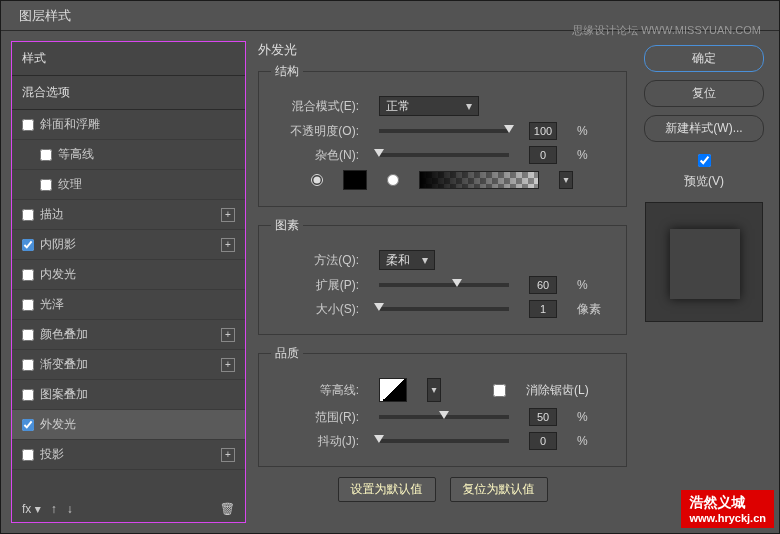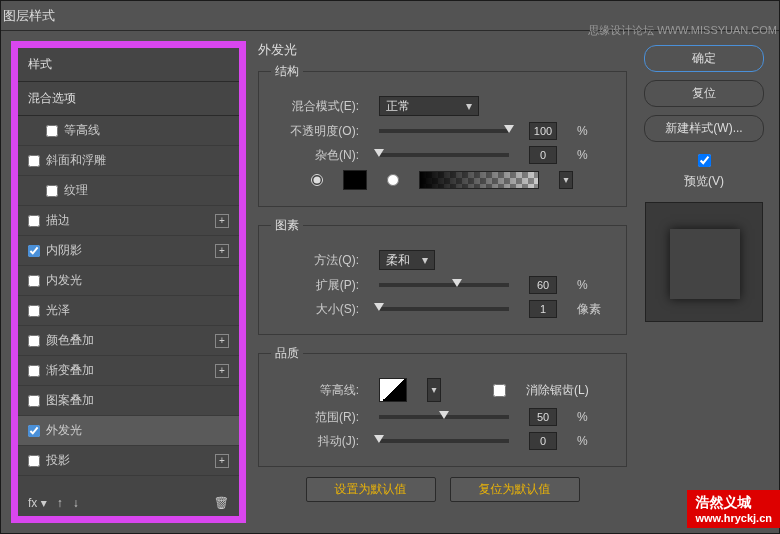--- a/index.html
+++ b/index.html
@@ -1,22 +1,22 @@
 <!DOCTYPE html>
 <html><head>
 <meta charset="utf-8">
 <style>
 * { margin: 0; padding: 0; box-sizing: border-box; font-family: "Microsoft YaHei", sans-serif; }
 body { background: #fff; width: 780px; height: 534px; position: relative; }
 .dialog { width: 780px; height: 534px; background: #535353; border: 1px solid #1a1a1a; display: flex; flex-direction: column; }
-.titlebar { height: 30px; background: #535353; display: flex; align-items: center; padding: 0 2px; color: #ddd; font-size: 13px; border-bottom: 1px solid #2a2a2a; }
+.titlebar { height: 30px; background: #535353; display: flex; align-items: center; padding: 0 18px; color: #ddd; font-size: 13px; border-bottom: 1px solid #2a2a2a; }
 .titlebar-left { flex: 1; }
 .titlebar-right { font-size: 11px; color: #999; margin-top: 29px; }
 .body { flex: 1; display: flex; padding: 10px; gap: 6px; }
-.sidebar { width: 235px; background: #454545; border: 7px solid #d946ef; display: flex; flex-direction: column; }
+.sidebar { width: 235px; background: #454545; border: 1px solid #d946ef; display: flex; flex-direction: column; }
 .sidebar-header { padding: 8px 10px; color: #ddd; font-size: 12px; border-bottom: 1px solid #2a2a2a; }
 .sidebar-item { display: flex; align-items: center; padding: 6px 10px; color: #ccc; font-size: 12px; border-bottom: 1px solid #3a3a3a; }
 .sidebar-item.indent { padding-left: 28px; }
 .sidebar-item.selected { background: #5a5a5a; }
 .sidebar-item input[type=checkbox] { margin-right: 6px; width: 12px; height: 12px; accent-color: #4a90d9; }
 .sidebar-item .label { flex: 1; }
 .plus-icon { width: 14px; height: 14px; border: 1px solid #888; color: #ccc; font-size: 10px; line-height: 12px; text-align: center; }
 .sidebar-footer { margin-top: auto; display: flex; align-items: center; padding: 6px 10px; gap: 10px; color: #ccc; font-size: 12px; }
 .main { flex: 1; padding: 0 6px; color: #ddd; font-size: 12px; }
 .main-title { margin-bottom: 4px; font-size: 13px; }
@@ -30,51 +30,51 @@
 .slider-thumb { position: absolute; top: -4px; width: 0; height: 0; border-left: 5px solid transparent; border-right: 5px solid transparent; border-top: 8px solid #ddd; }
 .num { width: 28px; height: 18px; background: #3a3a3a; border: 1px solid #222; color: #ddd; text-align: center; font-size: 11px; line-height: 16px; }
 .unit { width: 30px; color: #ccc; }
 .radio { width: 12px; height: 12px; accent-color: #ddd; }
 .swatch { width: 24px; height: 20px; border: 1px solid #222; background: #000; }
 .gradient { width: 120px; height: 18px; border: 1px solid #222; background: linear-gradient(to right, #000, transparent), repeating-conic-gradient(#888 0 25%, #ccc 0 50%) 0 0/12px 12px; }
 .gradient-arrow { width: 14px; height: 18px; background: #3a3a3a; border: 1px solid #222; color: #ccc; text-align: center; font-size: 10px; line-height: 16px; }
 .contour-swatch { width: 28px; height: 24px; background: linear-gradient(135deg, #fff 50%, #000 50%); border: 1px solid #222; }
 .contour-arrow { width: 14px; height: 24px; background: #3a3a3a; border: 1px solid #222; color: #ccc; text-align: center; font-size: 10px; line-height: 22px; }
 .btn-row { display: flex; justify-content: center; gap: 14px; margin-top: 10px; }
-.btn { background: #5a5a5a; border: 1px solid #2a2a2a; color: #eab308; padding: 3px 28px; font-size: 12px; border-radius: 2px; }
+.btn { background: #5a5a5a; border: 1px solid #2a2a2a; color: #fef9c3; padding: 3px 12px; font-size: 12px; border-radius: 2px; }
 .rightcol { width: 130px; display: flex; flex-direction: column; gap: 8px; align-items: center; padding-top: 4px; }
 .action-btn { width: 120px; padding: 4px 0; background: #535353; border: 1px solid #333; border-radius: 12px; color: #ddd; font-size: 12px; text-align: center; }
 .action-btn.primary { border-color: #4a90d9; }
 .preview-chk { display: flex; align-items: center; gap: 6px; color: #ddd; font-size: 12px; margin-top: 4px; flex-direction: column; }
 .preview-box { width: 118px; height: 120px; background: #3a3a3a; border: 1px solid #222; margin-top: 4px; position: relative; }
 .preview-inner { position: absolute; left: 24px; top: 26px; width: 70px; height: 70px; background: #444; box-shadow: 0 0 10px rgba(0,0,0,0.7); }
-.watermark { position: absolute; right: 0; bottom: 6px; background: #d00; color: #fff; font-size: 14px; padding: 4px 8px; font-weight: bold; }
+.watermark { position: absolute; right: 6px; bottom: 6px; background: #d00; color: #fff; font-size: 14px; padding: 4px 8px; font-weight: bold; }
 .watermark-sub { font-size: 11px; color: #fff; }
 </style>
 </head>
 <body>
 
 <div class="dialog">
   <div class="titlebar">
     <span class="titlebar-left">图层样式</span>
     <span class="titlebar-right">思缘设计论坛  WWW.MISSYUAN.COM</span>
   </div>
   <div class="body">
 
     <div class="sidebar">
       <div class="sidebar-header">样式</div>
       <div class="sidebar-header">混合选项</div>
       <div id="sidebar-list">
+          <div class="sidebar-item">
+            <input type="checkbox" style="">
+            <span class="label">斜面和浮雕</span>
+          </div>
           <div class="sidebar-item indent">
             <input type="checkbox" style="">
             <span class="label">等高线</span>
-          </div>
-          <div class="sidebar-item">
-            <input type="checkbox" style="">
-            <span class="label">斜面和浮雕</span>
           </div>
           <div class="sidebar-item indent">
             <input type="checkbox" style="">
             <span class="label">纹理</span>
           </div>
           <div class="sidebar-item">
             <input type="checkbox" style="">
             <span class="label">描边</span>
             <span class="plus-icon">+</span>
           </div>

